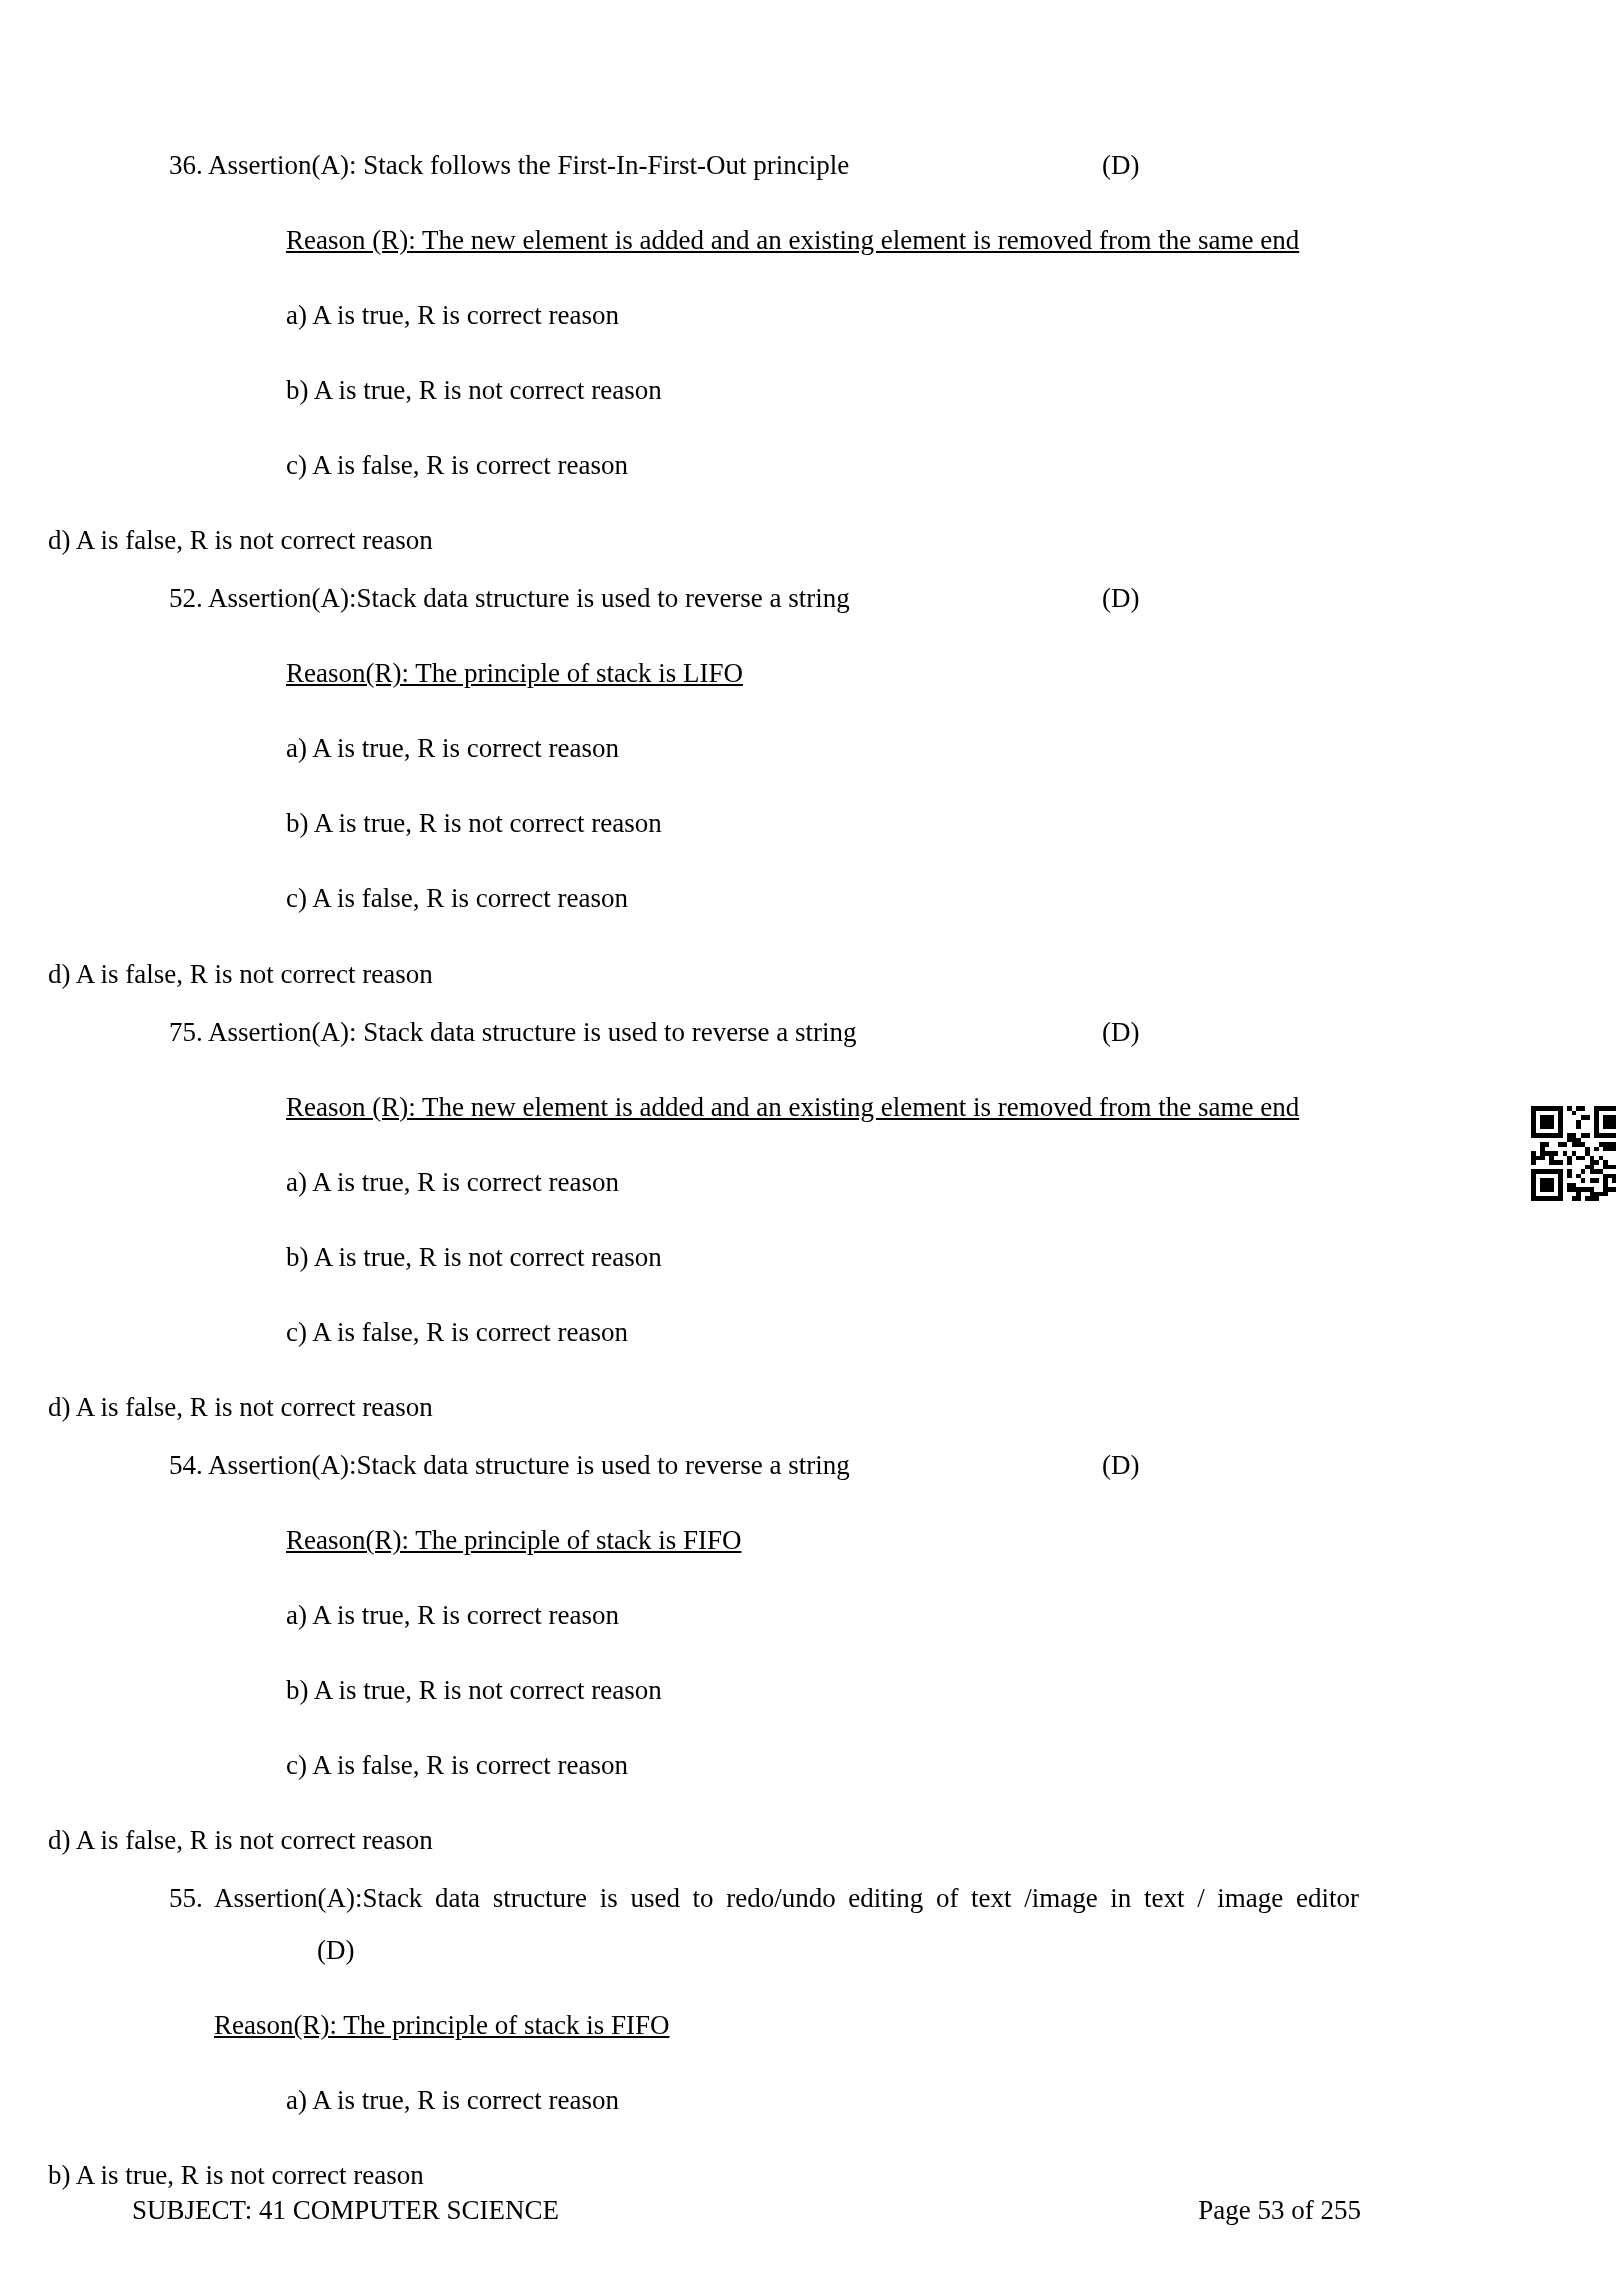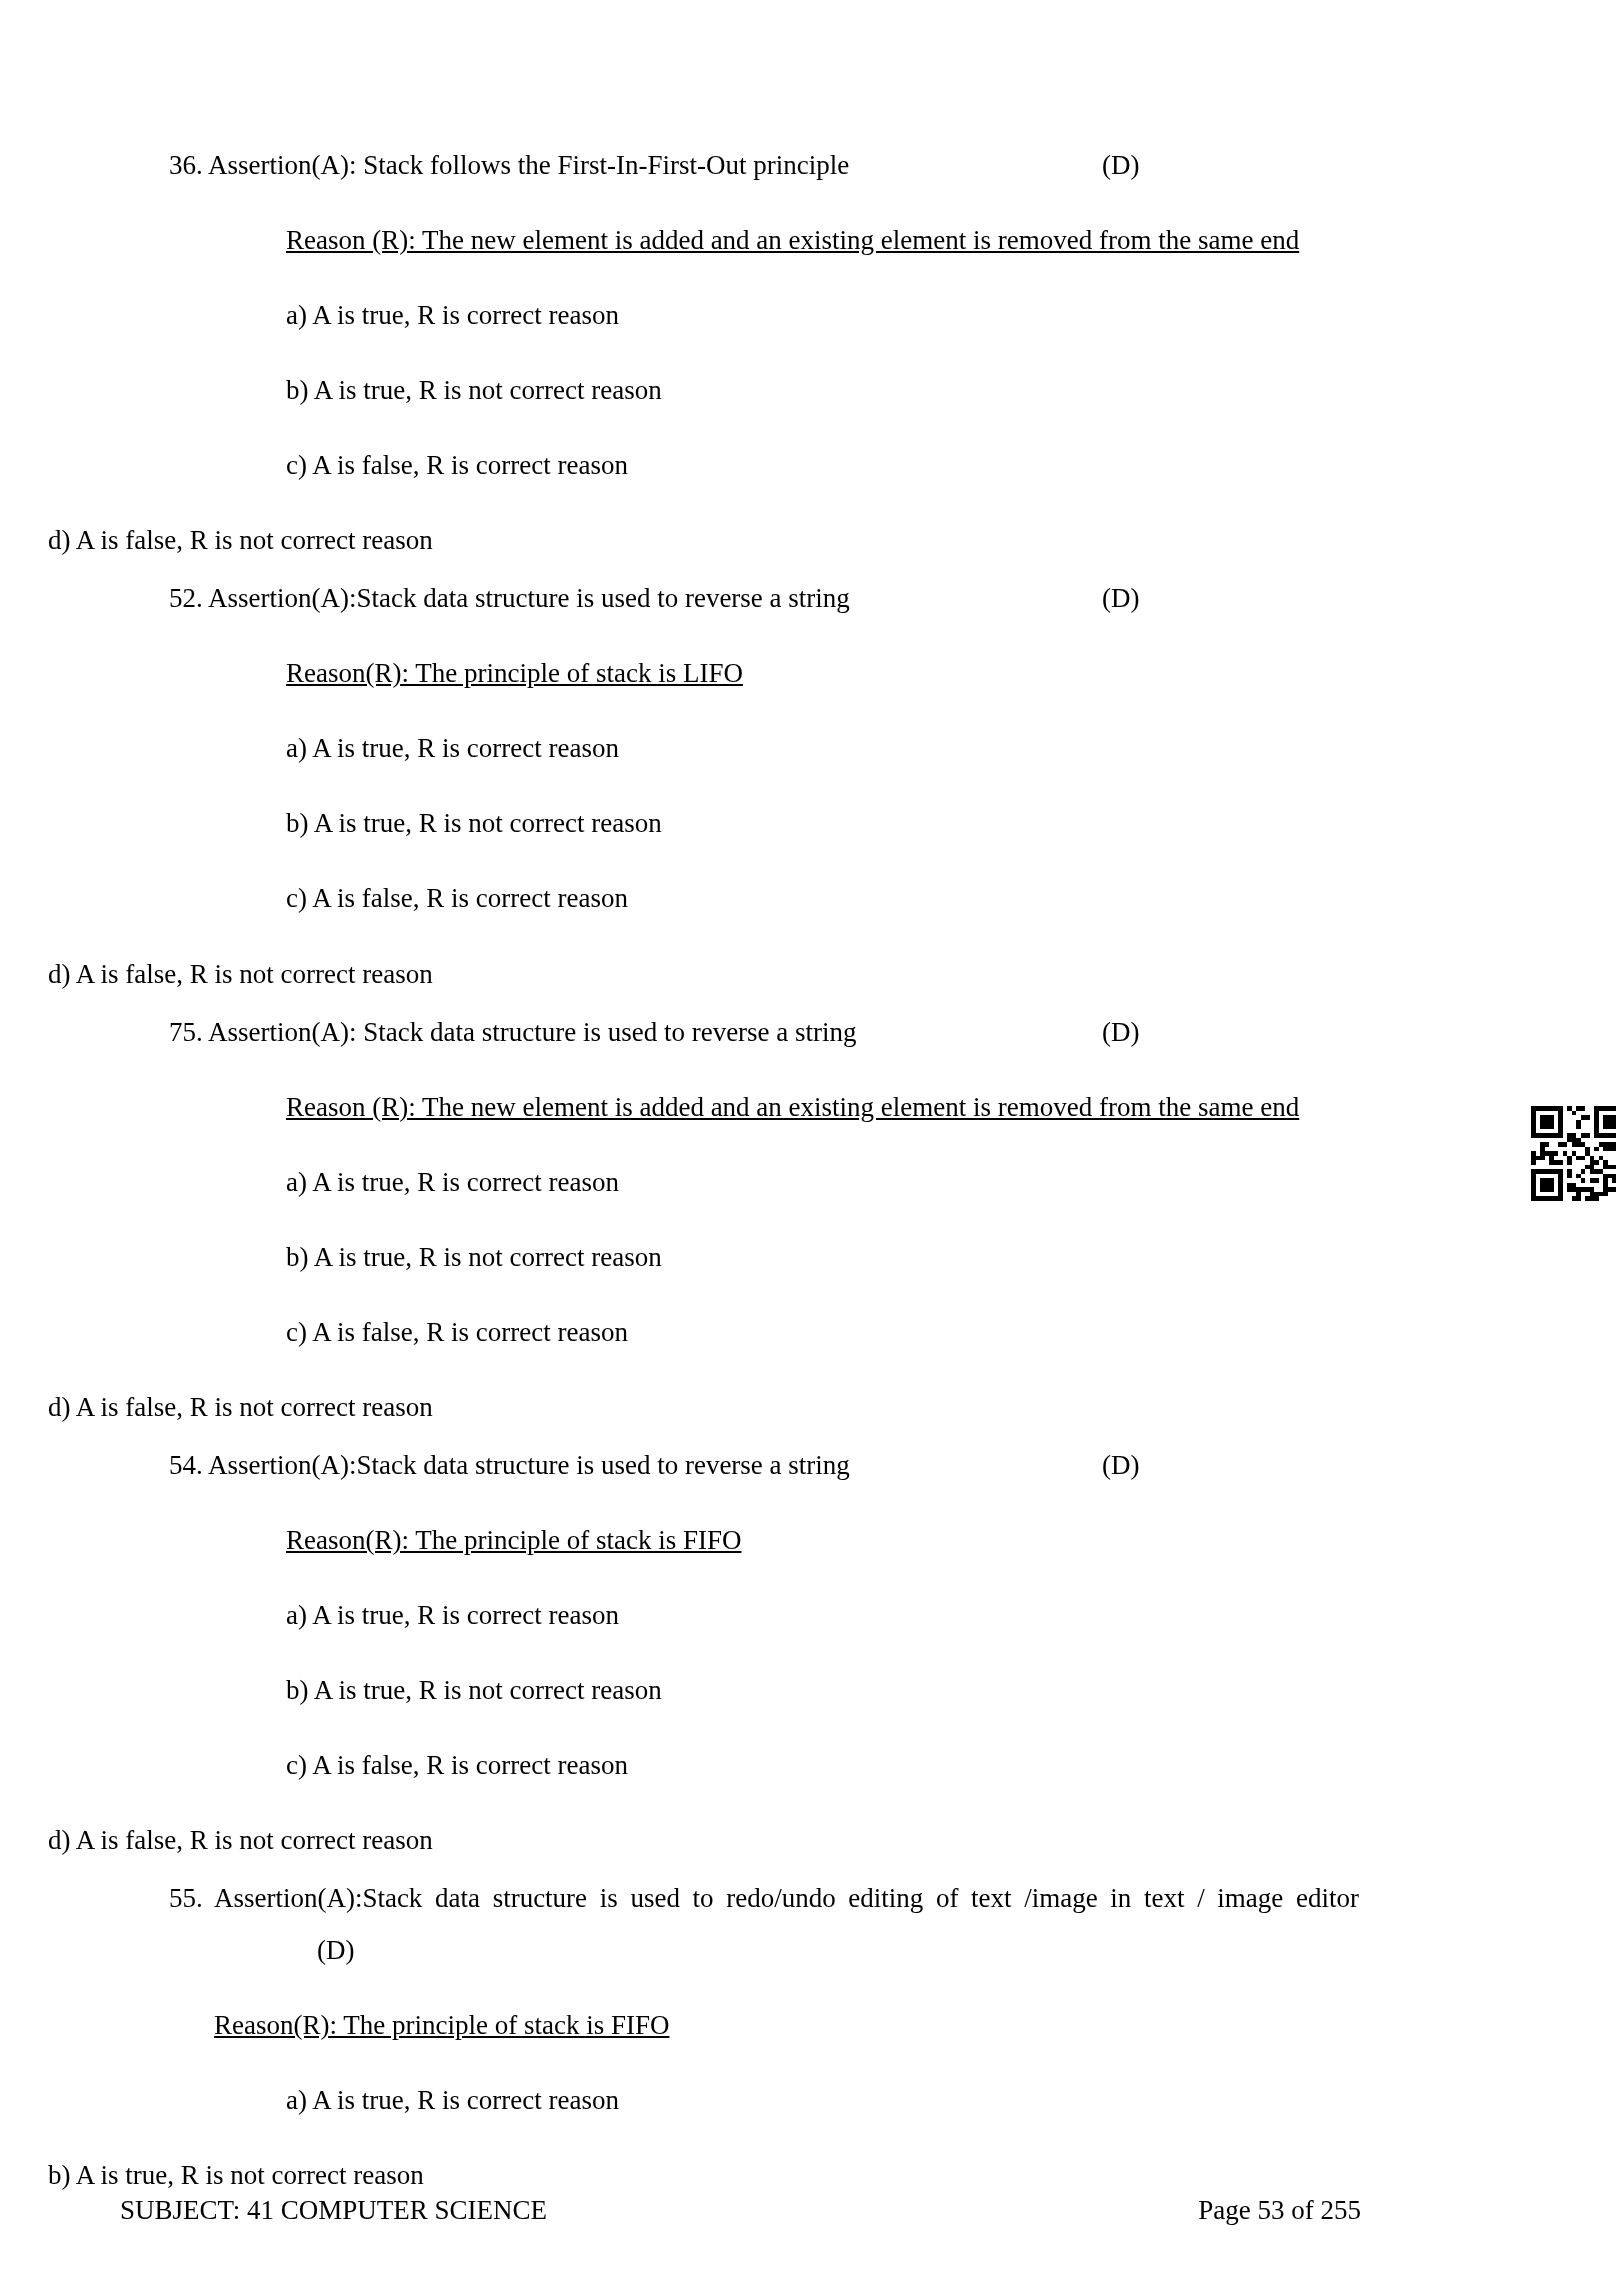--- a/index.html
+++ b/index.html
@@ -60,21 +60,21 @@
     margin-left: 148px;
     margin-top: 21px;
     text-align: left;
     word-spacing: 0;
   }
   .question.wrap .q-reason {
     margin-left: 214px;
   }
   footer {
     position: absolute;
-    left: 120px;
+    left: 132px;
     right: 0;
     top: 2195px;
     display: flex;
     justify-content: space-between;
     line-height: 1.15;
   }
   .footer-page {
     margin-right: 256px;
   }
   .footer-page b { font-weight: normal; }

